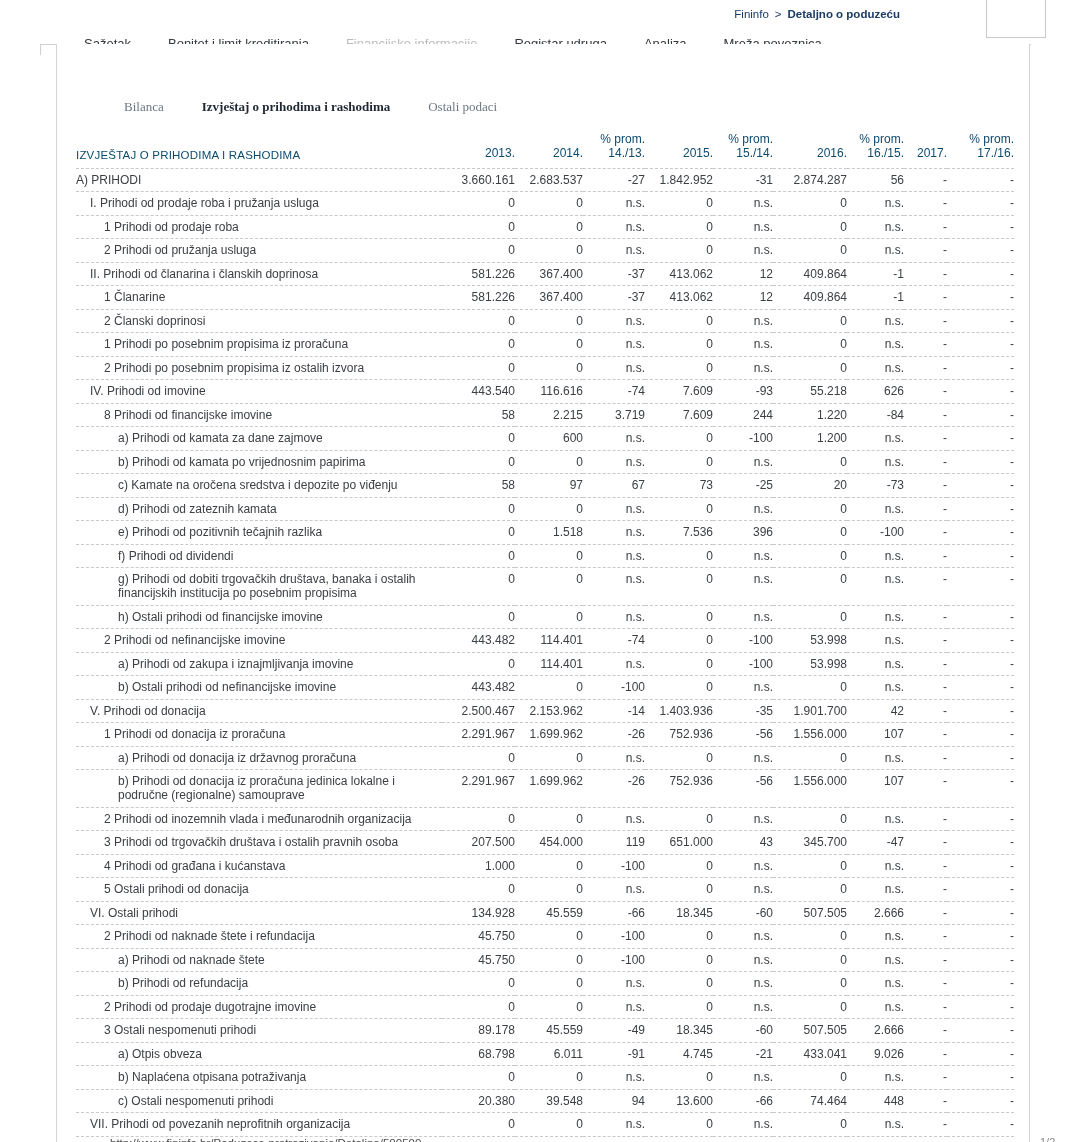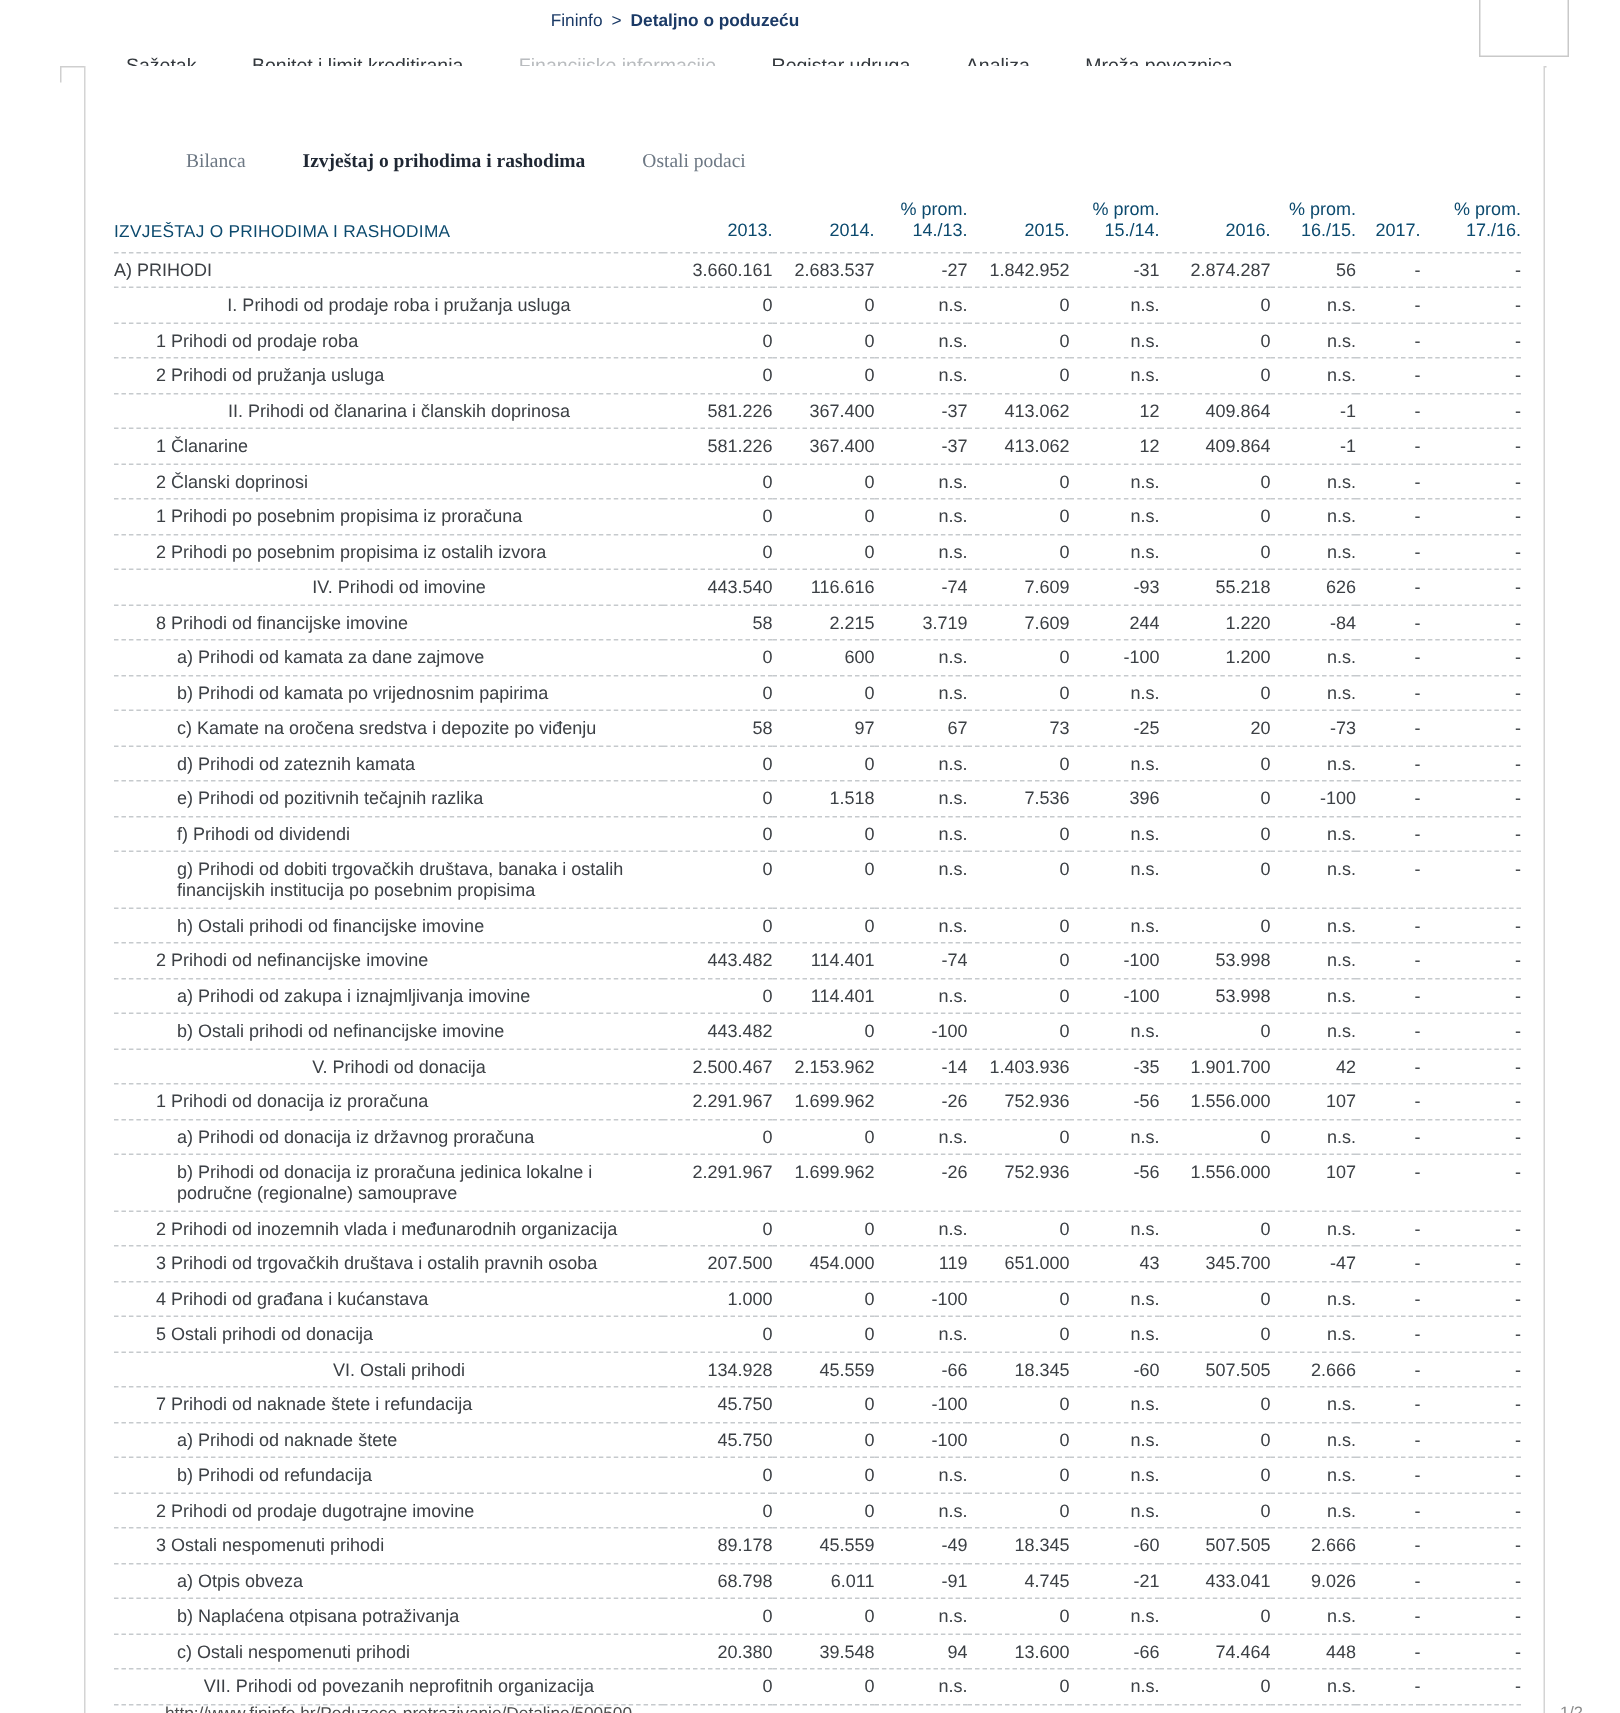--- a/index.html
+++ b/index.html
@@ -4,21 +4,21 @@
 <style>
   html,body{margin:0;padding:0;}
   body{
     width:1080px;height:1142px;position:relative;overflow:hidden;
     background:#ffffff;
     font-family:"Liberation Sans","DejaVu Sans",sans-serif;
     color:#3c4045;
   }
   
   .breadcrumb{
-    position:absolute;top:8px;left:0;width:900px;text-align:center;
+    position:absolute;top:8px;left:0;width:900px;text-align:right;
     font-size:11.5px;color:#1b3a66;
   }
   .breadcrumb a{color:#1b3a66;text-decoration:none;cursor:pointer;}
   .breadcrumb .sep{margin:0 6px;color:#1b3a66;}
   .breadcrumb .current{font-weight:bold;}
   
   .corner-box{
     position:absolute;left:986px;top:-10px;width:58px;height:46px;
     background:#fff;border:1px solid #c9c9c9;
   }
@@ -57,21 +57,21 @@
   }
   th.report-title{text-align:left;font-size:11.5px;letter-spacing:.2px;}
   th.num{text-align:right;font-size:12px;line-height:1.2;white-space:pre-line;}
   table.report td{
     vertical-align:top;border-bottom:1px dashed #c6cacd;
     padding:4px 0 4.5px 0;color:#3c4045;
   }
   td.num{text-align:right;font-variant-numeric:tabular-nums;}
   td.lbl{text-align:left;}
   td.lbl.lvl0{padding-left:0;}
-  td.lbl.lvl1{padding-left:14px;text-align:center;}
+  td.lbl.lvl1{padding-left:14px;}
   td.lbl.lvl2{padding-left:28px;margin-top:32px;}
   td.lbl.lvl3{padding-left:42px;}
   
   .status-url{
     position:absolute;left:110px;bottom:-7px;font-size:11.5px;color:#4a4a4a;
     white-space:nowrap;
   }
   .page-indicator{
     position:absolute;left:1040px;bottom:-6px;font-size:11px;color:#8b8b8b;
   }
@@ -502,21 +502,21 @@
           <td class="num">45.559</td>
           <td class="num">-66</td>
           <td class="num">18.345</td>
           <td class="num">-60</td>
           <td class="num">507.505</td>
           <td class="num">2.666</td>
           <td class="num">-</td>
           <td class="num">-</td>
         </tr>
         <tr>
-          <td class="lbl lvl2">7 Prihodi od naknade štete i refundacija</td>
+          <td class="lbl lvl2">2 Prihodi od naknade štete i refundacija</td>
           <td class="num">45.750</td>
           <td class="num">0</td>
           <td class="num">-100</td>
           <td class="num">0</td>
           <td class="num">n.s.</td>
           <td class="num">0</td>
           <td class="num">n.s.</td>
           <td class="num">-</td>
           <td class="num">-</td>
         </tr>

